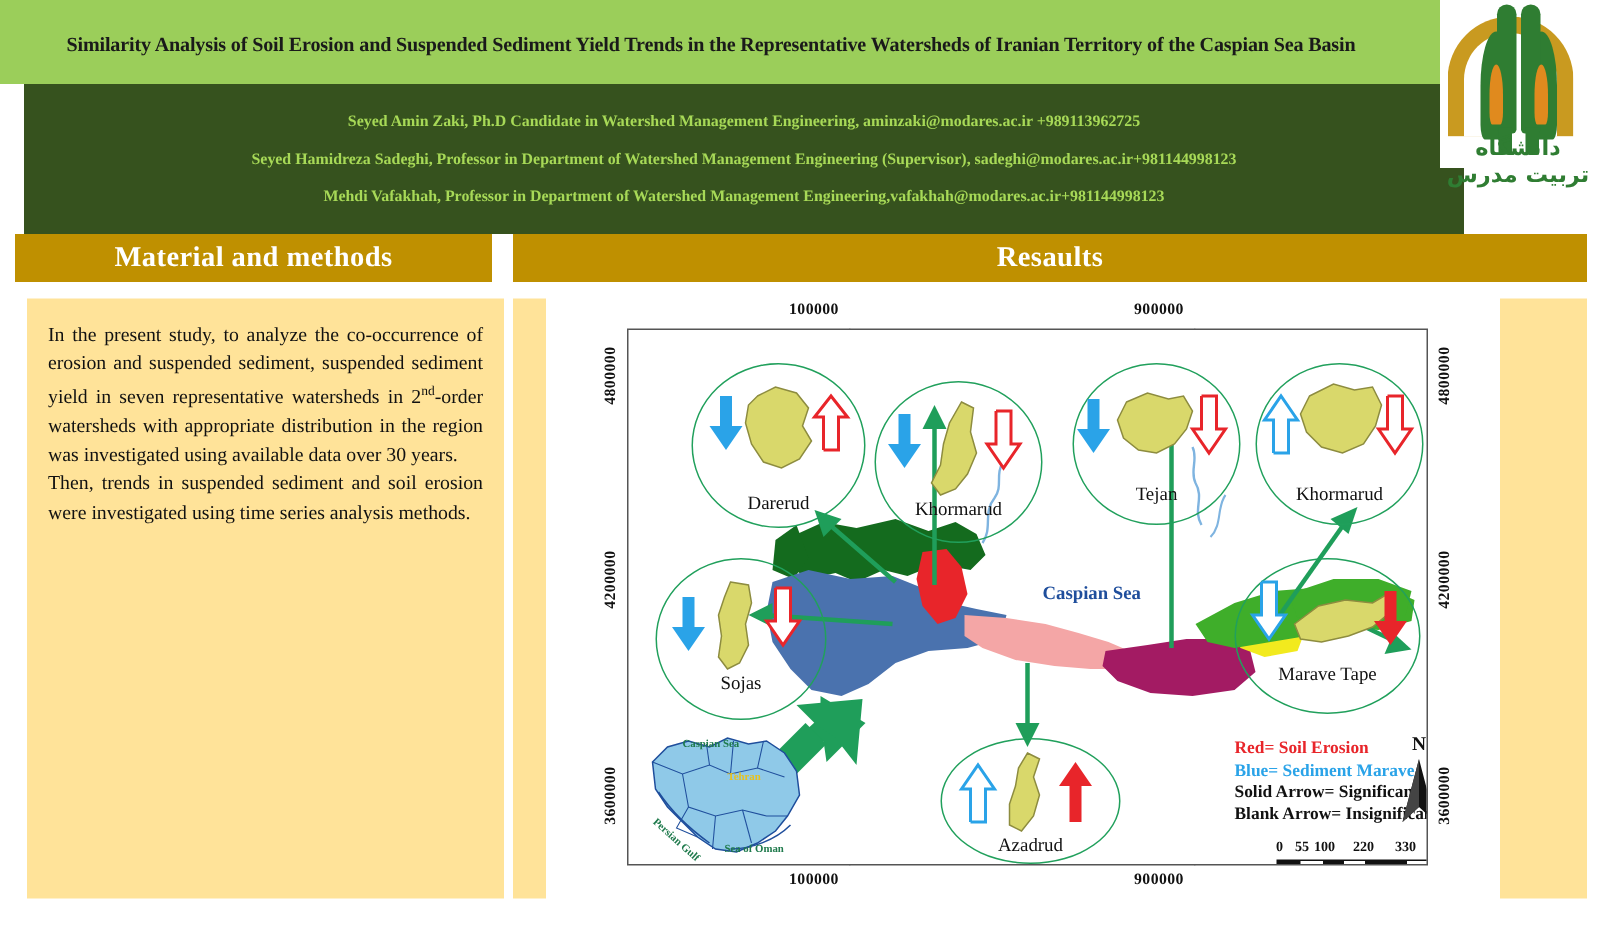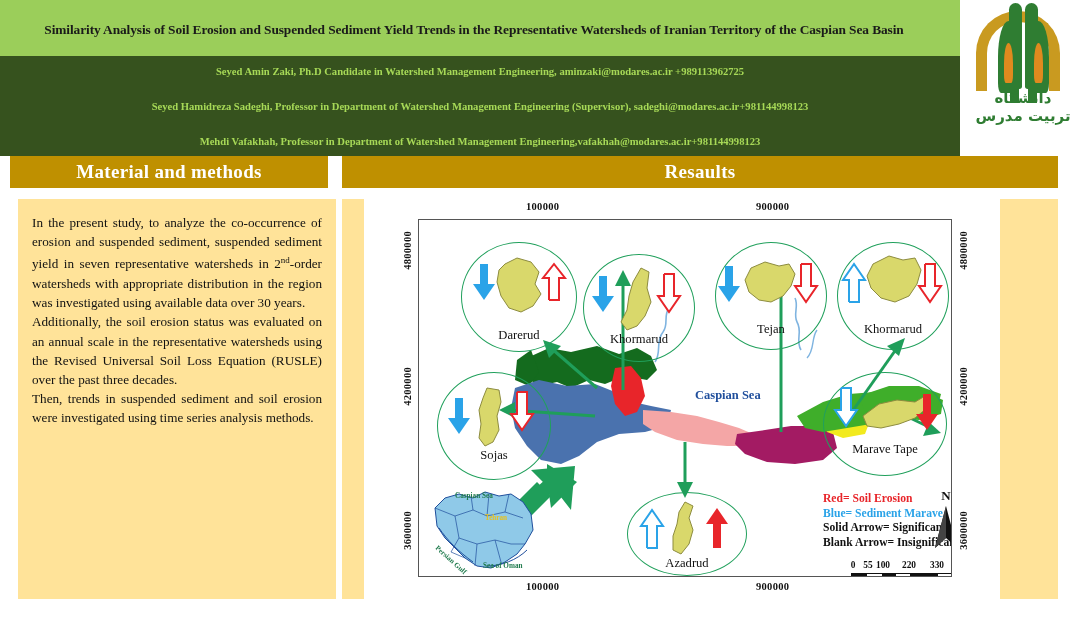--- a/index.html
+++ b/index.html
@@ -17,35 +17,35 @@
     background: #9bce5a;
     display: flex; align-items: center; justify-content: center;
     padding: 2px 18px 0 6px;
   }
   .title-text {
     font-family: "Liberation Serif", serif;
     font-weight: bold; font-size: 13.4px; line-height: 25px;
     color: #1a1a1a; text-align: center; letter-spacing: -0.1px;
   }
   .authors-band {
-    position: absolute; left: 0; top: 56px; width: 960px; height: 100px;
+    position: absolute; left: 16px; top: 56px; width: 960px; height: 100px;
     background: #36521e;
     display: flex; flex-direction: column; align-items: center;
-    justify-content: center; gap: 12px; padding-top: 1px;
+    justify-content: center; gap: 2px; padding-top: 1px;
   }
   .author-line {
     font-family: "Liberation Serif", serif;
     font-weight: bold; font-size: 10.6px; color: #a7d957;
     text-align: center; line-height: 23px; white-space: nowrap;
   }
 
   
   .logo-box {
     position: absolute; left: 960px; top: 0; width: 115px; height: 112px;
-    background: #ffffff; display: flex; align-items: center; justify-content: flex-end;
+    background: #ffffff; display: flex; align-items: center; justify-content: flex-start;
   }
   .logo-inner { position: relative; width: 104px; height: 150px; }
   .logo-arch {
     position: absolute; left: 5px; top: 30px; width: 84px; height: 80px;
     border: 11px solid #c99a20; border-bottom: none;
     border-radius: 44px 44px 0 0;
   }
   .tulip { position: absolute; background: #2f7d32; }
   .t1 { left: 38px; top: 22px; width: 13px; height: 86px;
         border-radius: 7px 7px 3px 3px; }
@@ -204,21 +204,20 @@
   <div class="bar bar-mm">
     <span class="bar-label">Material and methods</span>
   </div>
   <div class="bar bar-res">
     <span class="bar-label">Resaults</span>
   </div>
 
   <div class="methods-panel">
     <div class="methods-text">
       <p><span>In the present study, to analyze the co-occurrence of erosion and suspended sediment, suspended sediment yield in seven representative watersheds in 2</span><sup>nd</sup><span>-order watersheds with appropriate distribution in the region was investigated using available data over 30 years.</span></p>
-      <p>Additionally, the soil erosion status was evaluated on an annual scale in the representative watersheds using the Revised Universal Soil Loss Equation (RUSLE) over the past three decades.</p>
       <p>Then, trends in suspended sediment and soil erosion were investigated using time series analysis methods.</p>
     </div>
   </div>
 
   <div class="strip strip-l"></div>
   <div class="strip strip-r"></div>
 
   <div class="map-wrap">
 
     <div class="axis-lbl" style="left:160px; top:2px;">100000</div>

